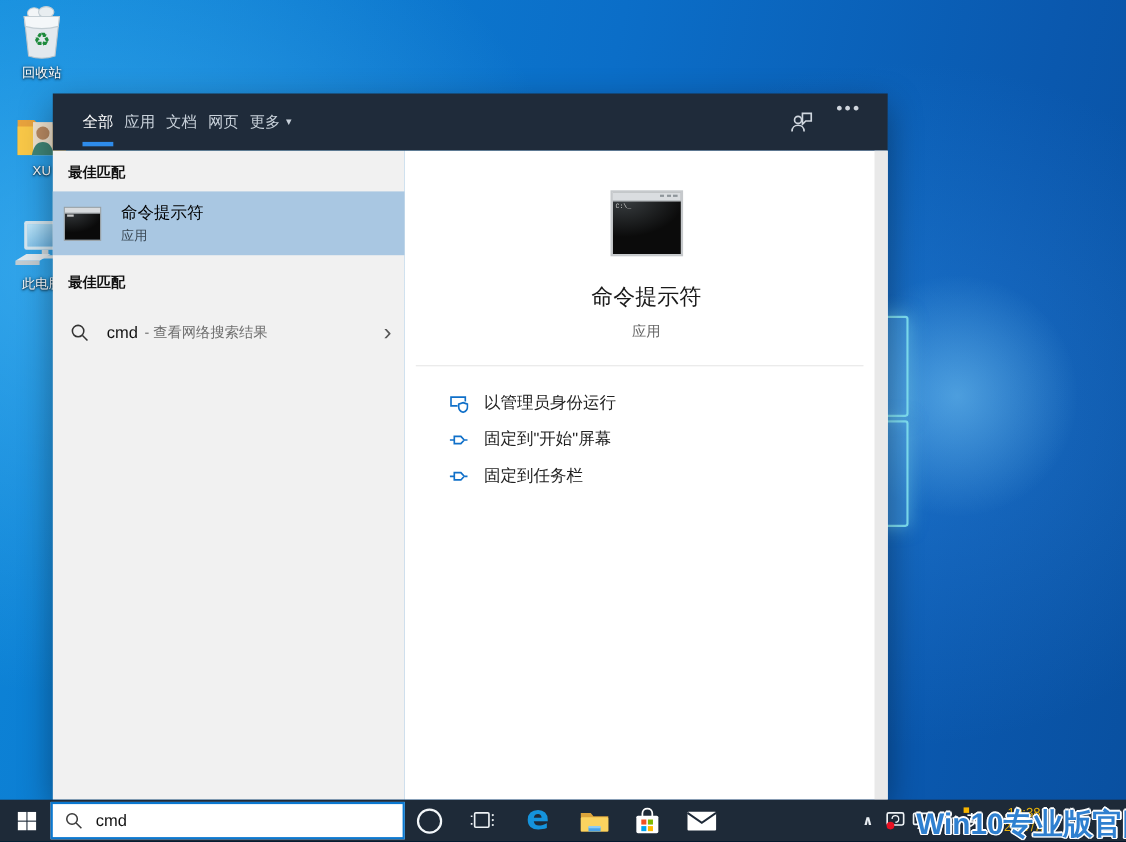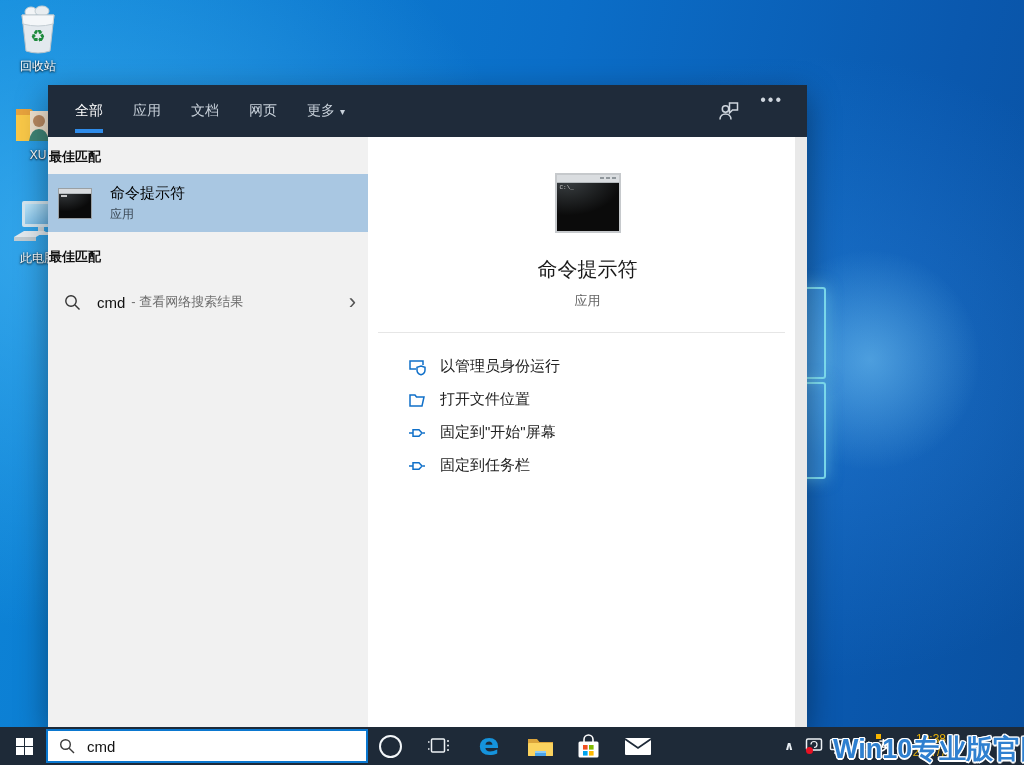--- a/index.html
+++ b/index.html
@@ -18,33 +18,33 @@
   .wp-pane.bottom{top:382px;height:93px;}
   
   .dicon{position:absolute;width:64px;text-align:center;cursor:default;z-index:1;}
   .dicon .glyph{display:block;margin:0 auto;}
   .dicon .dlabel{display:block;margin-top:3px;font-size:12px;color:#fff;
     text-shadow:0 1px 2px rgba(0,0,0,.85),0 0 3px rgba(0,0,0,.5);}
   
   #panel{position:absolute;left:48px;top:85px;width:759px;height:642px;z-index:5;
     box-shadow:0 10px 30px rgba(0,0,0,.4);}
   #panel-header{position:relative;height:52px;background:#1f2b3a;}
-  .tabs{position:absolute;left:27px;top:0;height:52px;display:flex;gap:30px;align-items:center;justify-content:space-between;}
+  .tabs{position:absolute;left:27px;top:0;height:52px;display:flex;gap:10px;align-items:center;justify-content:space-between;}
   .tab{position:relative;height:52px;display:flex;align-items:center;font-size:14px;
     color:#c8d1da;cursor:pointer;}
   .tab.active{color:#fff;}
   .tab.active::after{content:"";position:absolute;left:0;right:0;bottom:4px;height:4px;background:#2e8ceb;}
   .tab .dd{margin-left:5px;font-size:10px;color:#c8d1da;}
   .hdr-person{position:absolute;right:66px;top:14px;}
   .hdr-more{position:absolute;right:24px;top:6px;font-size:16px;letter-spacing:2px;color:#cfd6de;cursor:pointer;}
   #panel-body{display:flex;height:590px;}
   #left-pane{width:320px;background:#f1f1f1;position:relative;}
   #right-pane{flex:1;background:#fff;position:relative;}
   #right-pane::after{content:"";position:absolute;top:0;right:0;bottom:0;width:12px;background:#e9e9e9;}
-  .sec-h{margin:0;padding:11px 0 8px 1px;font-size:13px;font-weight:bold;color:#111;}
+  .sec-h{margin:0;padding:11px 0 8px 14px;font-size:13px;font-weight:bold;color:#111;}
   .bm-row{height:58px;background:#a9c7e2;display:flex;align-items:center;padding-left:10px;cursor:pointer;}
   .bm-text{margin-left:18px;}
   .bm-title{font-size:15px;color:#000;}
   .bm-sub{font-size:12px;color:#3c4a57;margin-top:3px;}
   .web-row{margin-top:10px;height:36px;display:flex;align-items:center;padding:0 12px 0 16px;cursor:pointer;}
   .web-q{font-size:15px;color:#111;margin-left:16px;}
   .web-hint{font-size:13px;color:#6e6e6e;margin-left:6px;}
   .web-chev{margin-left:auto;font-size:22px;color:#555;line-height:1;}
   
   .cmd32{width:32px;height:29px;border:1px solid #9aa0a4;background:
@@ -206,26 +206,20 @@
         <div class="actions">
           <div class="action-row">
             <svg width="18" height="18" viewBox="0 0 18 18" fill="none" stroke="#1070c9" stroke-width="1.5">
               <path d="M8,11 H2 V3 h13 v4"></path>
                 <path d="M13,8 l4,1.4 v2.6 c0,2.6 -2,4.2 -4,4.8 c-2,-.6 -4,-2.2 -4,-4.8 v-2.6 z"></path>
             </svg>
             <span class="al">以管理员身份运行</span>
           </div>
           <div class="action-row">
             <svg width="18" height="18" viewBox="0 0 18 18" fill="none" stroke="#1070c9" stroke-width="1.5">
-              <path d="M2,15 V4 h5 l1.5,2 H16 l-2,9 z"></path>
-            </svg>
-            <span class="al">打开文件位置</span>
-          </div>
-          <div class="action-row">
-            <svg width="18" height="18" viewBox="0 0 18 18" fill="none" stroke="#1070c9" stroke-width="1.5">
               <line x1="1" y1="9" x2="5" y2="9"></line>
                 <path d="M5,5.7 h6 l3,3.3 -3,3.3 h-6 z"></path>
                 <line x1="14.5" y1="9" x2="17" y2="9"></line>
             </svg>
             <span class="al">固定到"开始"屏幕</span>
           </div>
           <div class="action-row">
             <svg width="18" height="18" viewBox="0 0 18 18" fill="none" stroke="#1070c9" stroke-width="1.5">
               <line x1="1" y1="9" x2="5" y2="9"></line>
                 <path d="M5,5.7 h6 l3,3.3 -3,3.3 h-6 z"></path>

